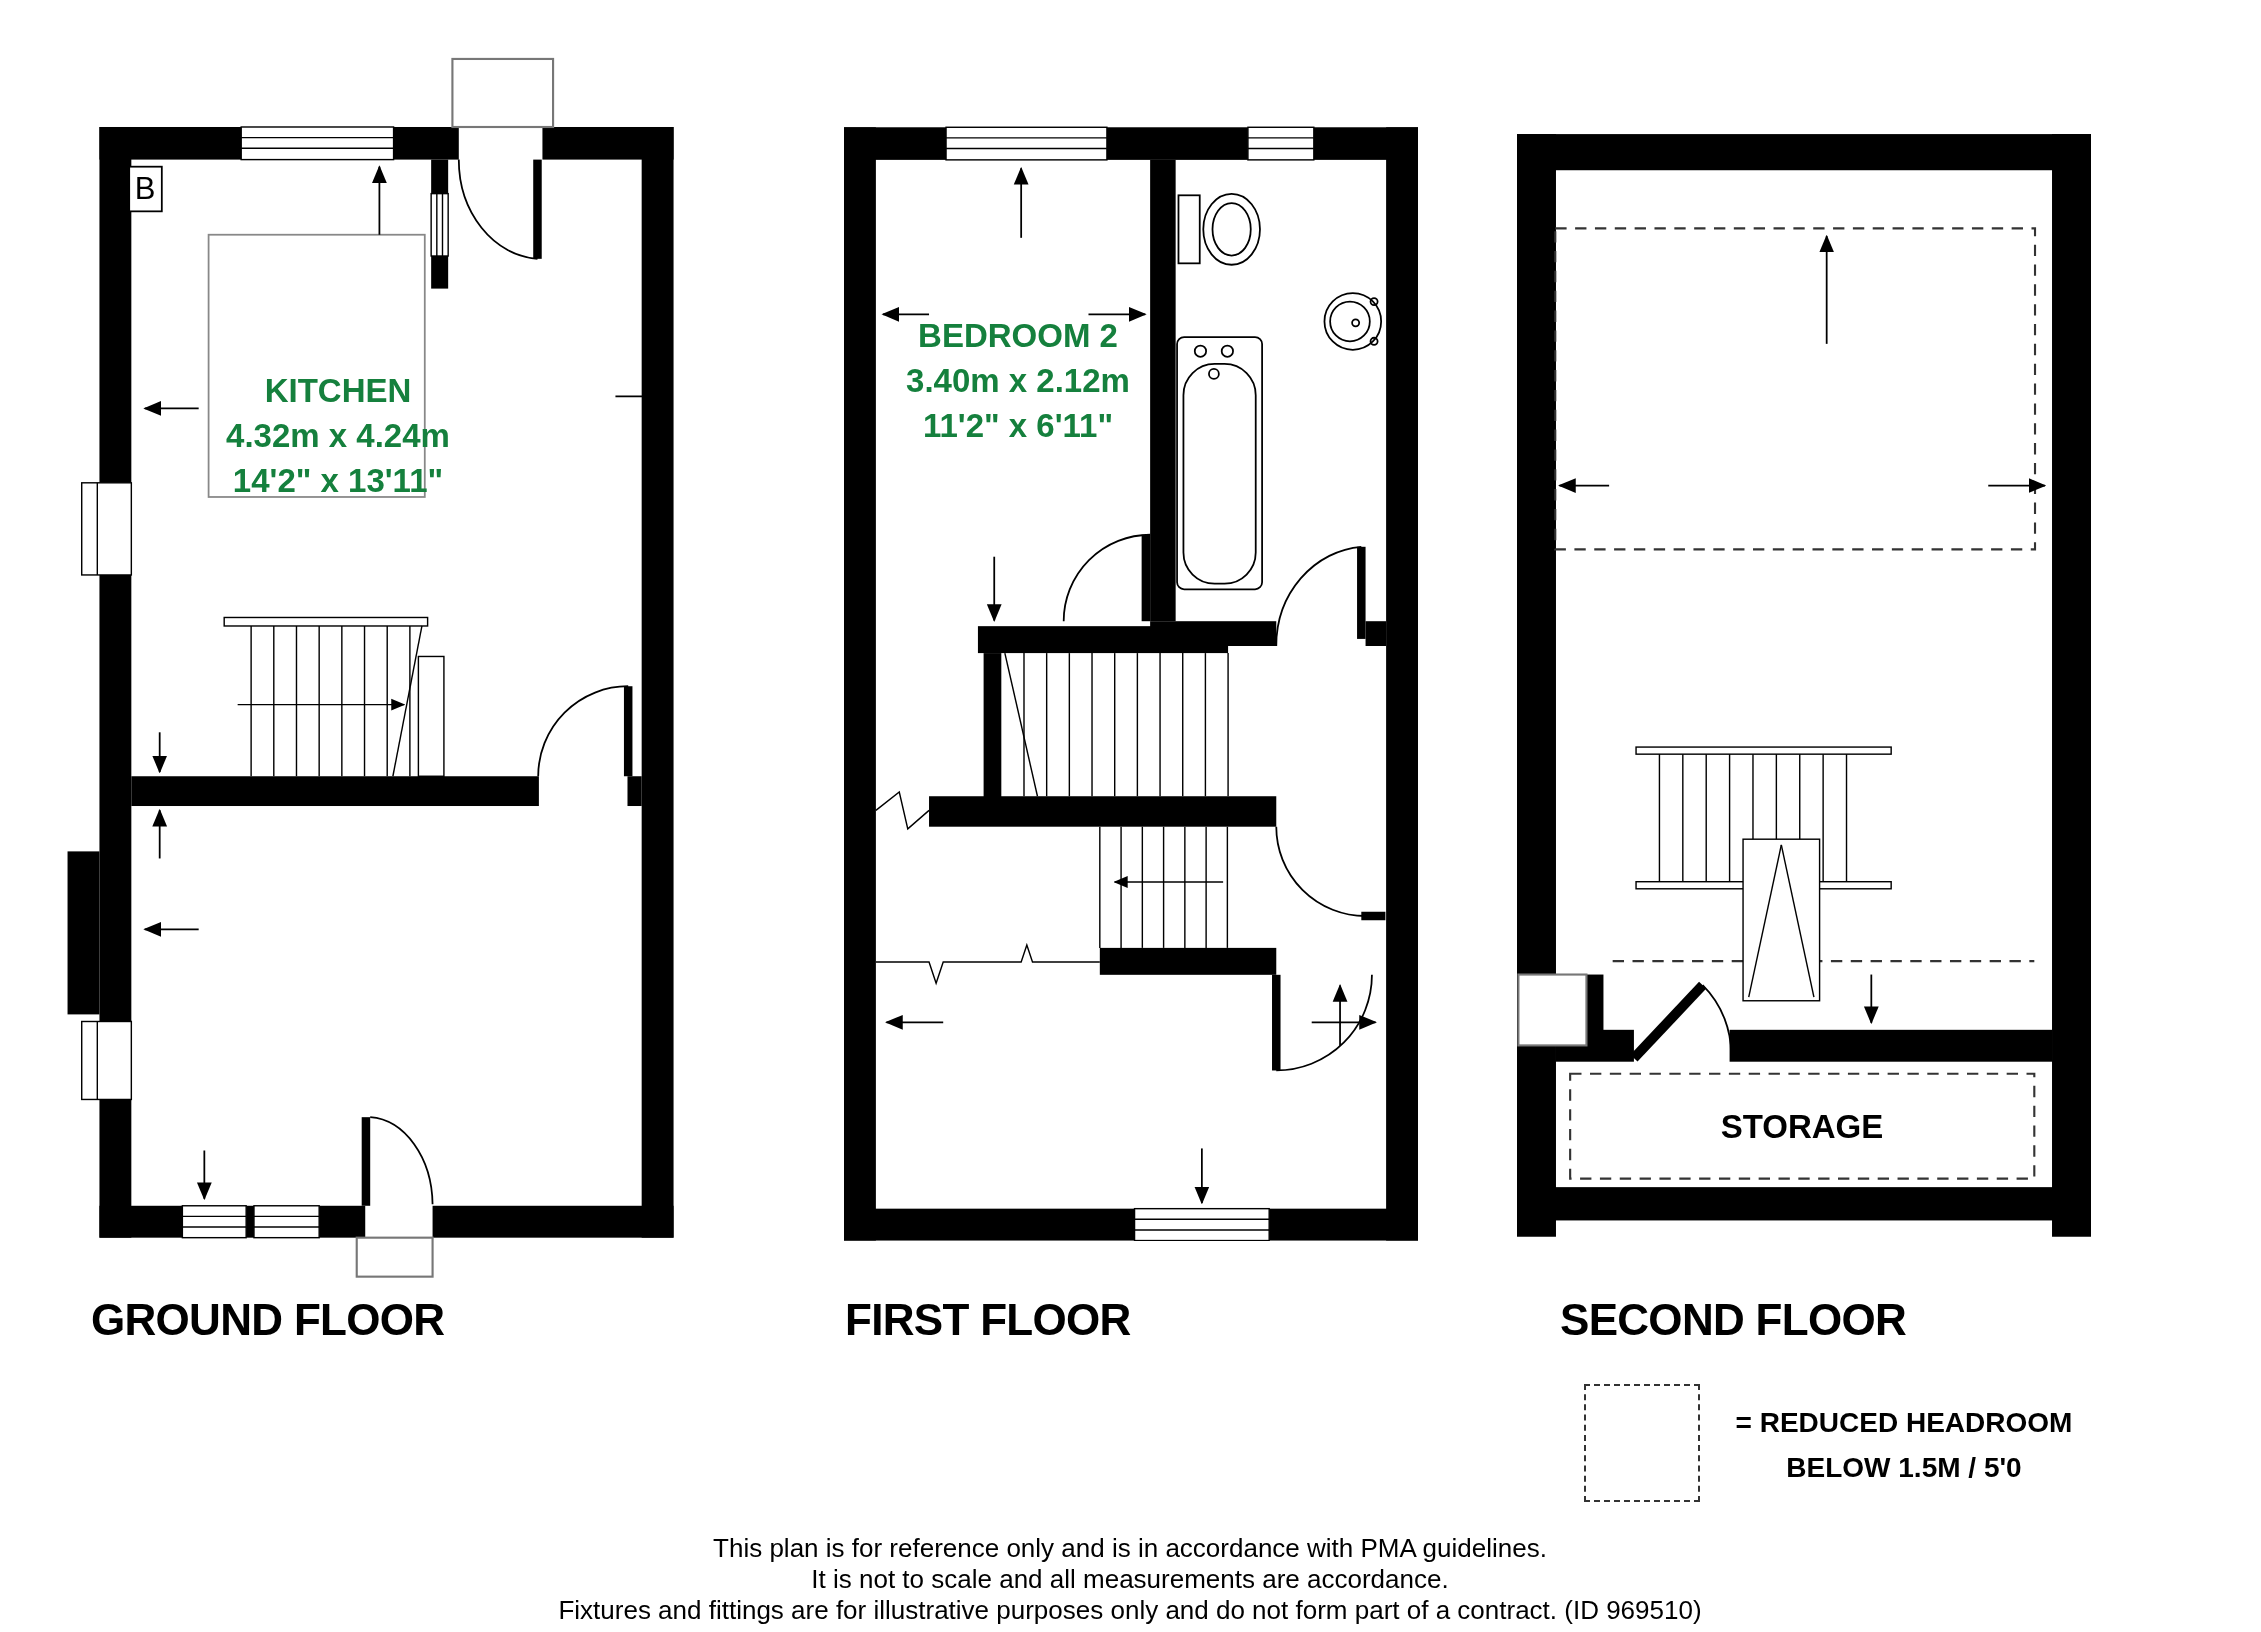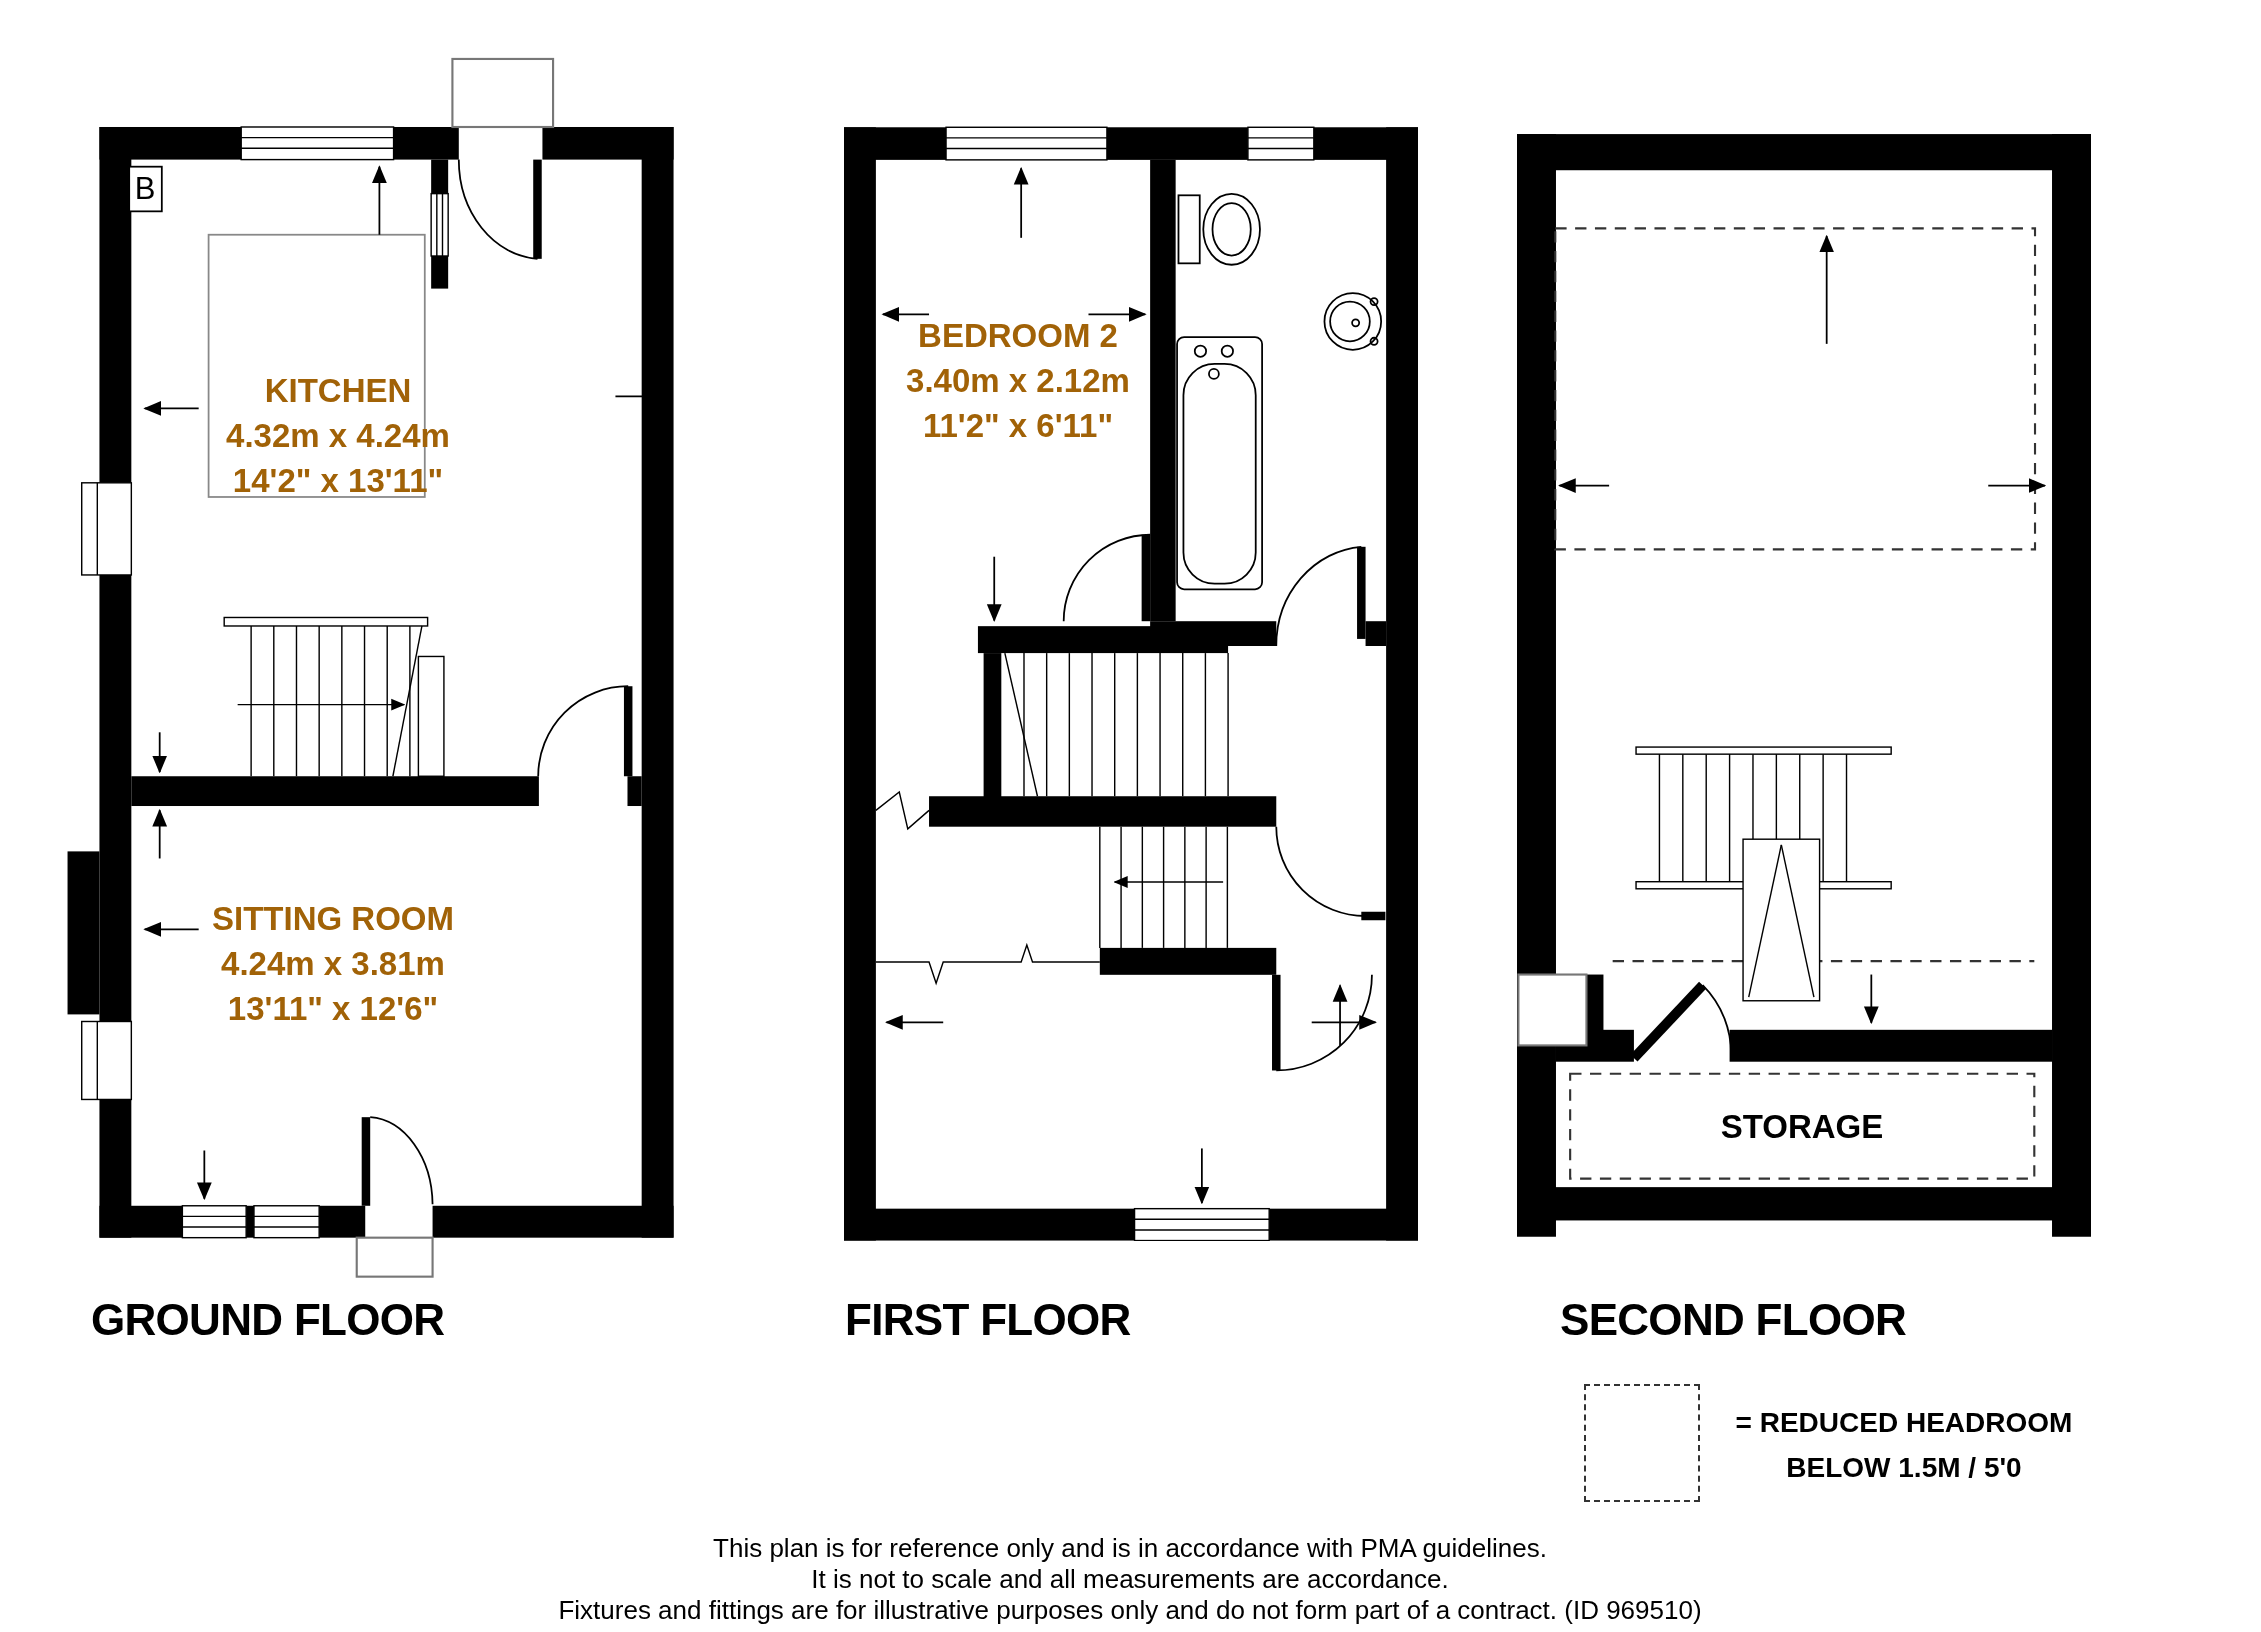--- a/index.html
+++ b/index.html
@@ -4,21 +4,21 @@
 <style>
   html,body { margin:0; padding:0; background:#ffffff; }
   #canvas {
     position:relative; width:2261px; height:1633px; background:#ffffff;
     font-family:"Liberation Sans", sans-serif; color:#000; overflow:hidden;
   }
   svg { position:absolute; }
   .room-label {
     position:absolute; transform:translate(-50%,-50%);
     text-align:center; font-weight:700; font-size:33px; line-height:45px;
-    white-space:nowrap; color:#a16207;
+    white-space:nowrap; color:#15803d;
   }
   .room-label span { display:block; }
   .floor-caption {
     position:absolute; transform:translate(0,-50%);
     font-weight:700; font-size:44px; letter-spacing:-0.7px; white-space:nowrap;
   }
   .b-label {
     position:absolute; transform:translate(-50%,-50%);
     font-size:31px; font-weight:400;
   }
@@ -302,25 +302,20 @@
   </svg>
 
   <div class="b-label" style="left:145px; top:189px;">B</div>
 
   <div class="room-label" style="left:338px; top:435px;">
     <span>KITCHEN</span>
     <span>4.32m x 4.24m</span>
     <span>14'2" x 13'11"</span>
   </div>
 
-  <div class="room-label" style="left:333px; top:963px;">
-    <span>SITTING ROOM</span>
-    <span>4.24m x 3.81m</span>
-    <span>13'11" x 12'6"</span>
-  </div>
 
   <div class="room-label" style="left:1018px; top:380px;">
     <span>BEDROOM 2</span>
     <span>3.40m x 2.12m</span>
     <span>11'2" x 6'11"</span>
   </div>
 
 
 
   <div class="storage-label" style="left:1802px; top:1127px;">STORAGE</div>

